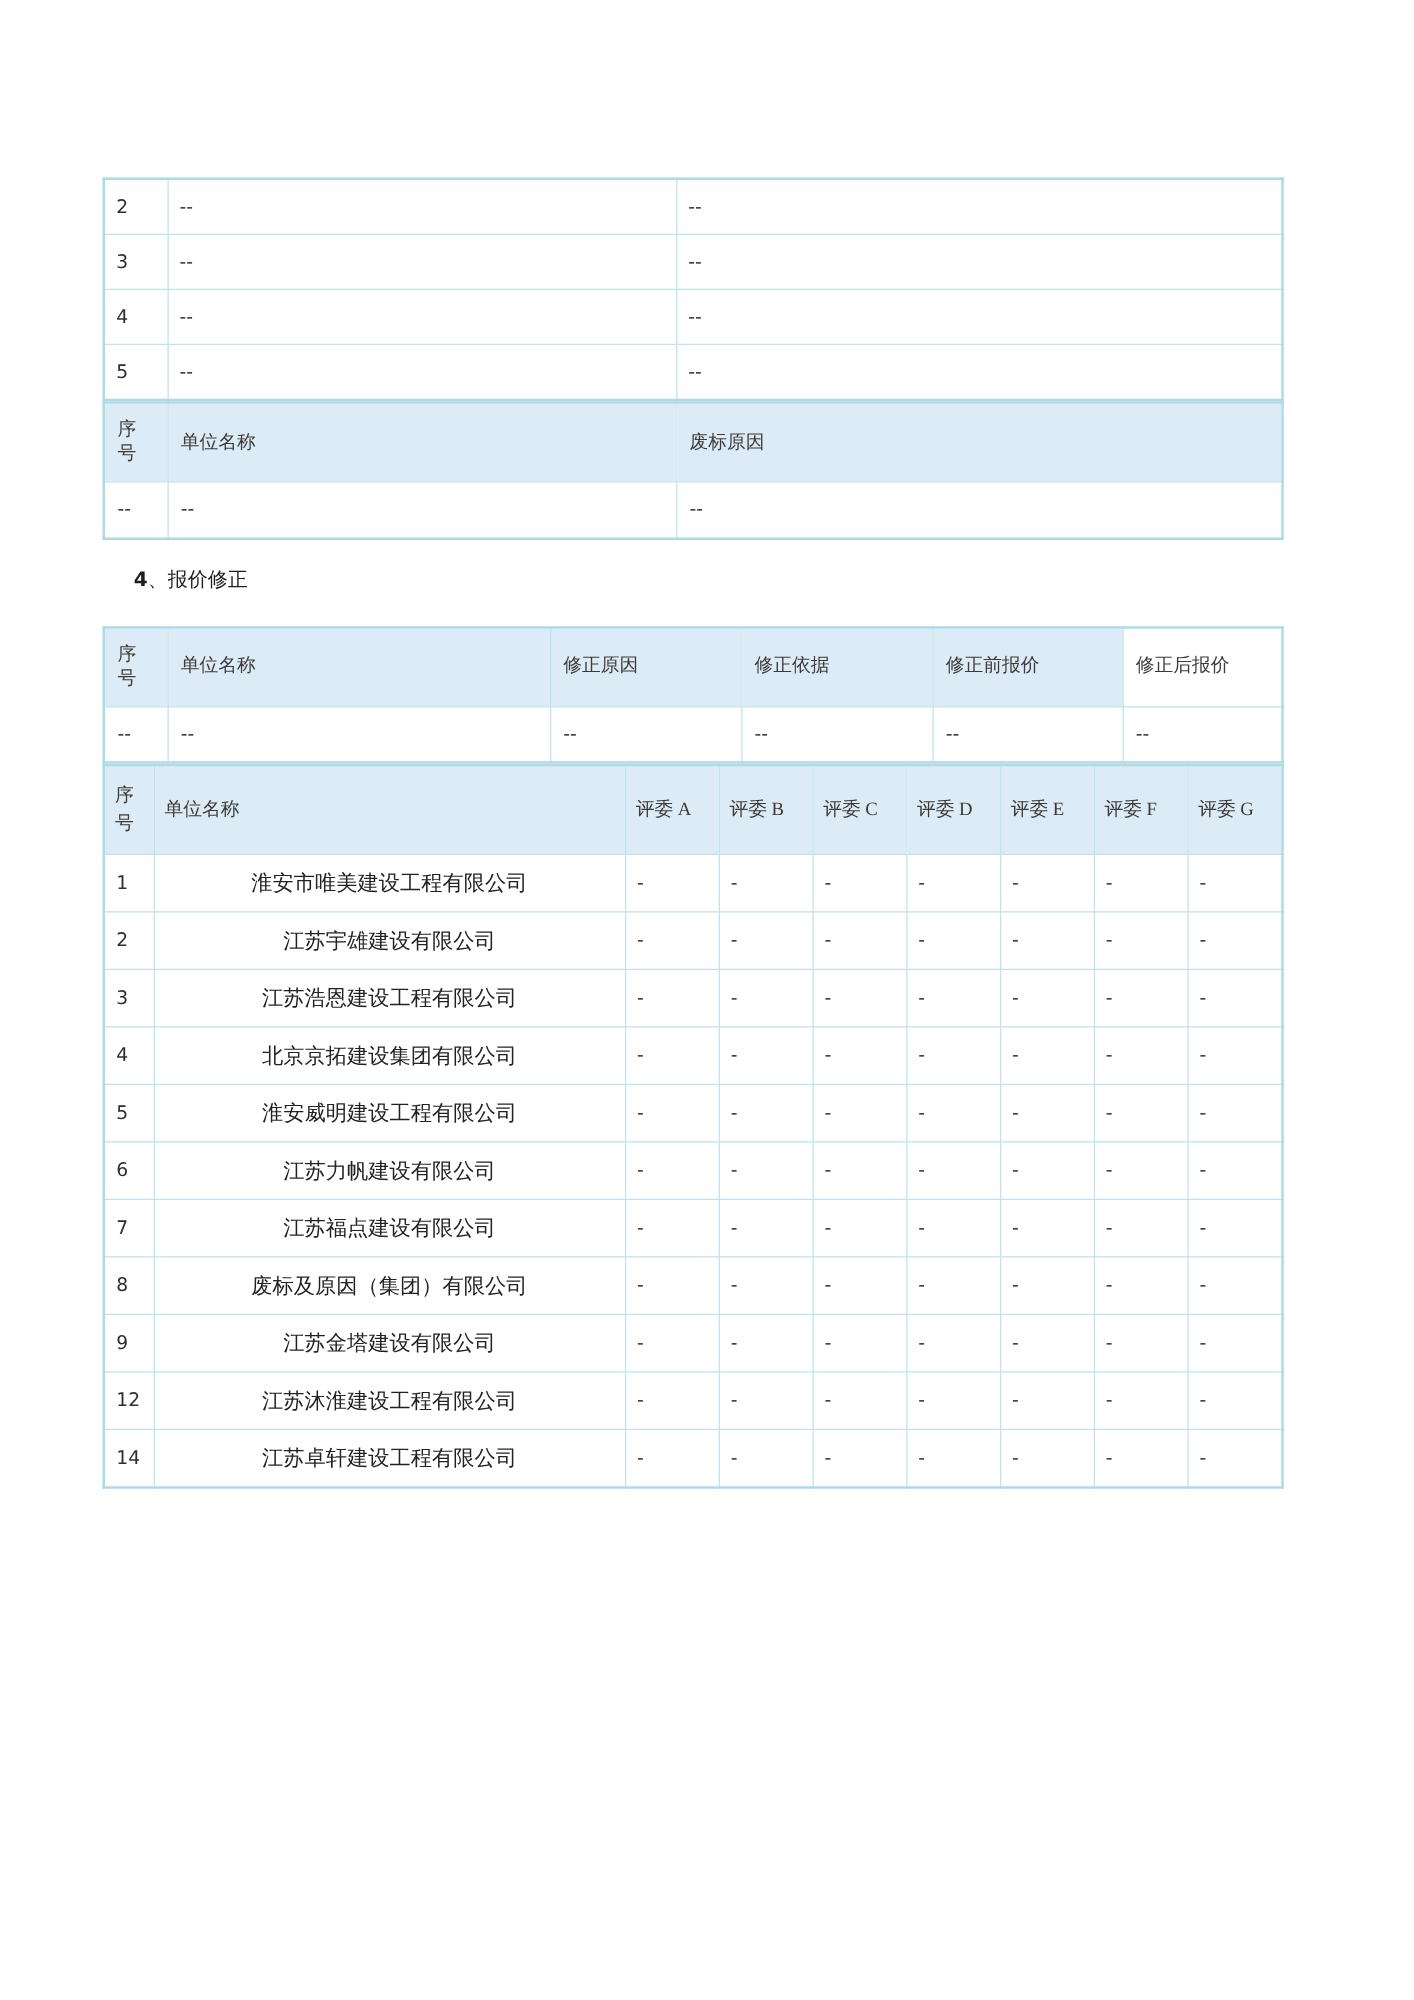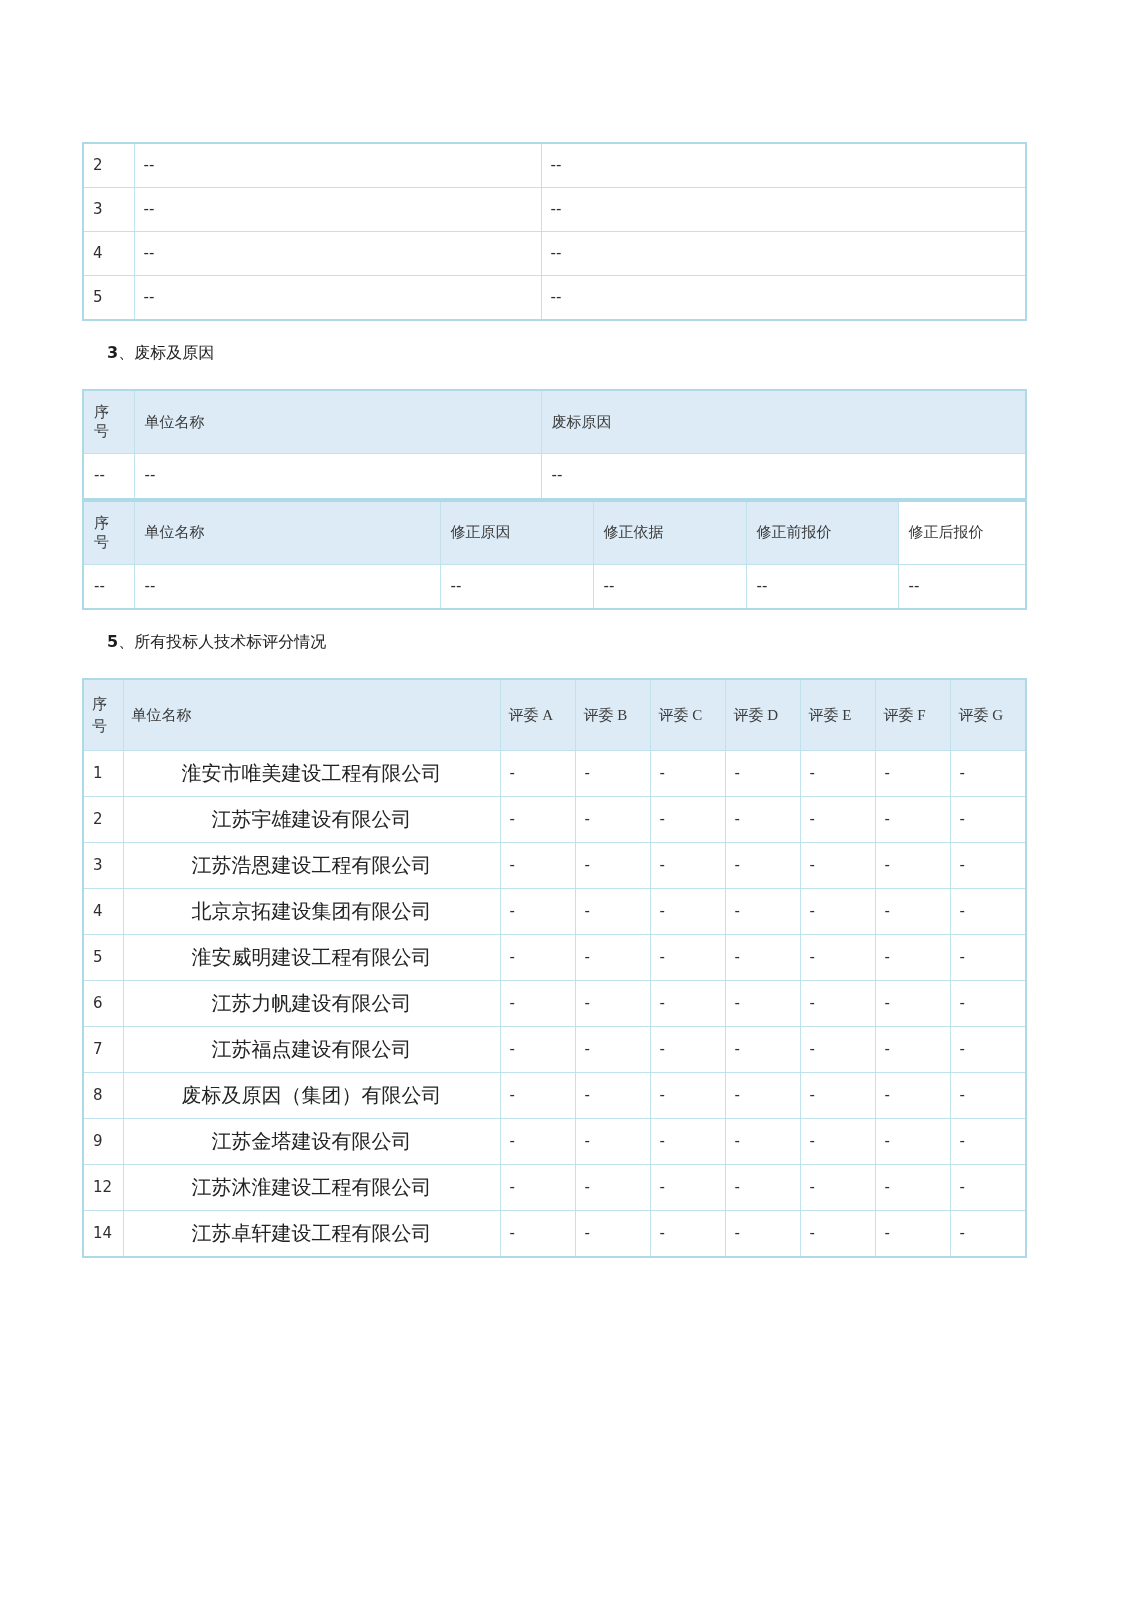--- a/index.html
+++ b/index.html
@@ -58,21 +58,21 @@
   
   .t4 th:last-child{background:#ffffff;}
 
   
   .t5{margin-bottom:0;}
   .t5 th{padding:13px 8px;}
   .t5 td{height:46px;padding:13px 9px;}
   .t5 td:nth-child(2){
     text-align:center;
     font-family:"Liberation Serif",serif;
-    font-size:20px;color:#222222;
+    font-size:17px;color:#222222;
   }
   .t5 th:first-child{word-break:break-all;line-height:22px;}
 </style>
 </head>
 <body>
 
 <div class="page">
 
   <table class="t0">
     <colgroup>
@@ -97,21 +97,20 @@
           <td>--</td>
         </tr>
         <tr>
           <td>5</td>
           <td>--</td>
           <td>--</td>
         </tr>
       </tbody>
   </table>
 
-  <div class="sec-title"><b>3</b><span>、</span><span>废标及原因</span></div>
 
   <table class="t3">
     <colgroup>
         <col style="width:51px">
         <col style="width:407px">
         <col style="width:485px">
       </colgroup>
     <thead>
       <tr>
           <th>序号</th>
@@ -121,20 +120,21 @@
     </thead>
     <tbody>
         <tr>
           <td>--</td>
           <td>--</td>
           <td>--</td>
         </tr>
       </tbody>
   </table>
 
+  <div class="sec-title"><b>4</b><span>、</span><span>报价修正</span></div>
 
   <table class="t4">
     <colgroup>
         <col style="width:51px">
         <col style="width:306px">
         <col style="width:153px">
         <col style="width:153px">
         <col style="width:152px">
         <col style="width:128px">
       </colgroup>
@@ -153,21 +153,20 @@
           <td>--</td>
           <td>--</td>
           <td>--</td>
           <td>--</td>
           <td>--</td>
           <td>--</td>
         </tr>
       </tbody>
   </table>
 
-  <div class="sec-title"><b>5</b><span>、</span><span>所有投标人技术标评分情况</span></div>
 
   <table class="t5">
     <colgroup>
       <col style="width:40px">
         <col style="width:377px">
       <col style="width:75px">
         <col style="width:75px">
         <col style="width:75px">
         <col style="width:75px">
         <col style="width:75px">

